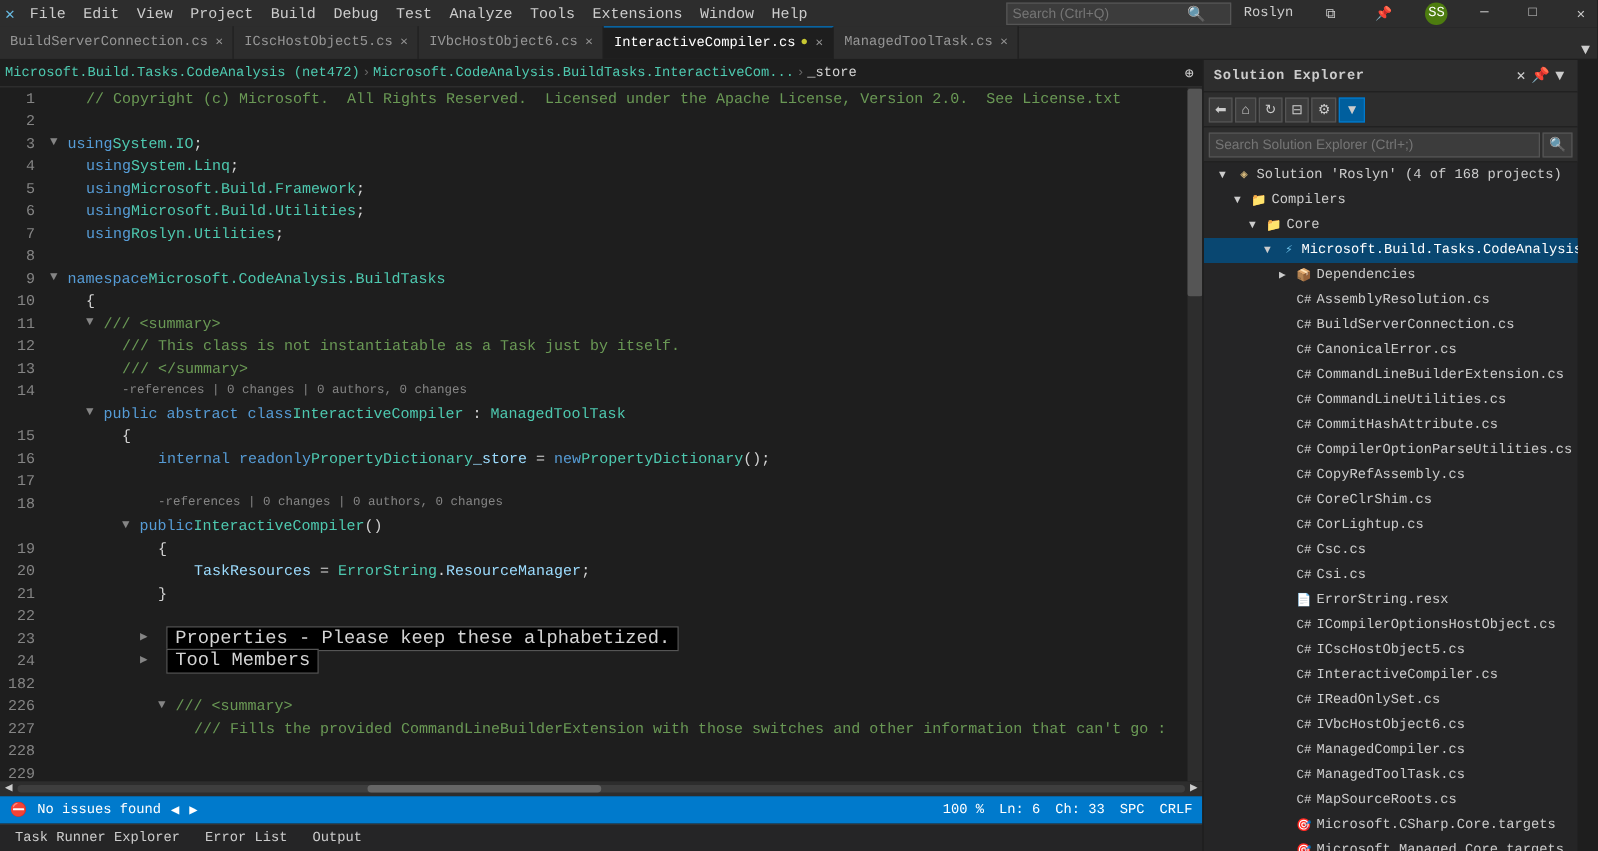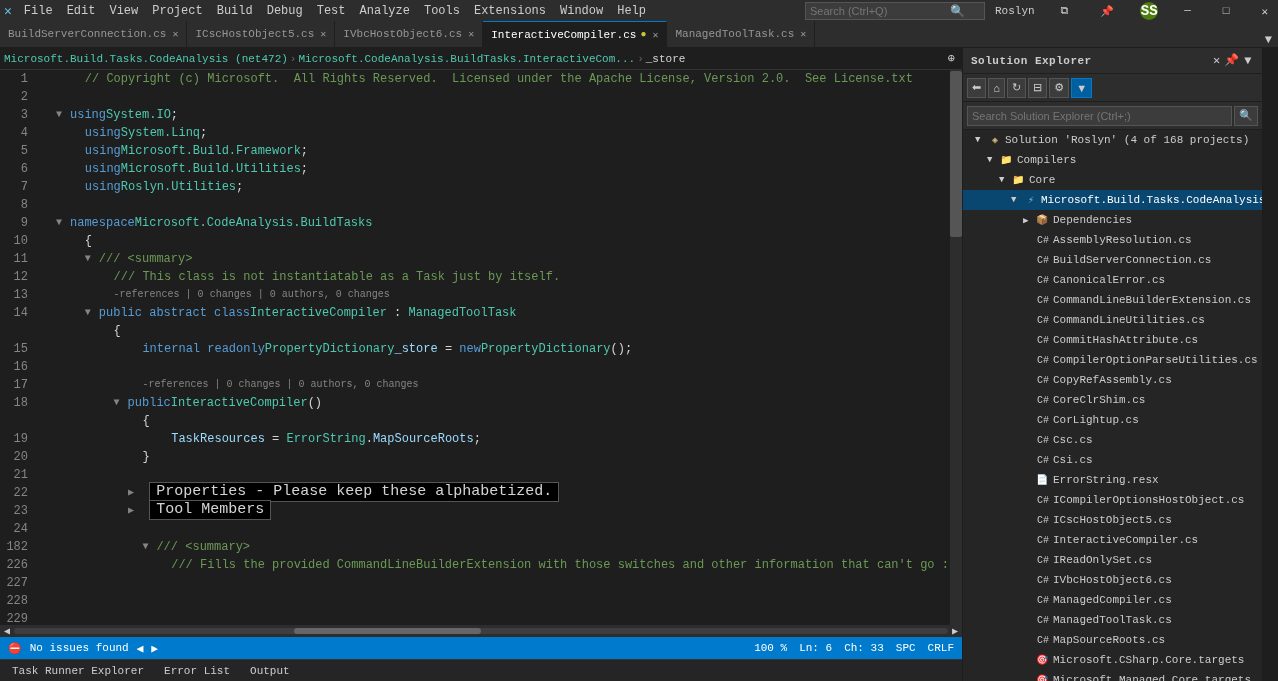--- a/index.html
+++ b/index.html
@@ -5,21 +5,21 @@
     * { margin: 0; padding: 0; box-sizing: border-box; }
     body { font-family: 'Consolas', 'Courier New', monospace; font-size: 12px; background: #1e1e1e; color: #d4d4d4; height: 681px; overflow: hidden; display: flex; flex-direction: column; }
 
     
     .menu-bar { background: #2d2d2d; height: 22px; display: flex; align-items: center; padding: 0 4px; gap: 2px; flex-shrink: 0; }
     .menu-bar .logo { color: #68bbe3; font-weight: bold; margin-right: 4px; font-size: 13px; }
     .menu-item { color: #cccccc; padding: 2px 6px; font-size: 12px; cursor: pointer; }
     .search-bar { margin-left: auto; display: flex; align-items: center; background: #3c3c3c; border: 1px solid #555; padding: 1px 4px; height: 18px; min-width: 180px; }
     .search-bar input { background: transparent; border: none; color: #ccc; font-size: 11px; outline: none; width: 140px; }
     .toolbar-right { display: flex; align-items: center; gap: 20px; margin-left: 8px; }
-    .user-avatar { background: #4d7c0f; color: white; border-radius: 50%; width: 18px; height: 18px; display: flex; align-items: center; justify-content: center; font-size: 14px; font-weight: bold; }
+    .user-avatar { background: #4d7c0f; color: white; border-radius: 50%; width: 18px; height: 18px; display: flex; align-items: center; justify-content: center; font-size: 11px; font-weight: normal; }
     .win-btn { color: #ccc; padding: 0 6px; font-size: 11px; cursor: pointer; }
 
     
     .tab-bar { background: #2d2d2d; height: 26px; display: flex; align-items: flex-end; flex-shrink: 0; border-bottom: 1px solid #1e1e1e; }
     .tab { display: flex; align-items: center; padding: 4px 8px; font-size: 11px; color: #969696; background: #2d2d2d; border-right: 1px solid #1e1e1e; cursor: pointer; height: 26px; gap: 4px; white-space: nowrap; }
     .tab.active { background: #1e1e1e; color: #ffffff; border-top: 1px solid #007acc; }
     .tab .close-x { font-size: 10px; color: #969696; margin-left: 2px; }
     .tab-overflow { color: #ccc; padding: 0 6px; cursor: pointer; margin-left: auto; }
 
     
@@ -33,21 +33,21 @@
     .breadcrumb-item { color: #4ec9b0; cursor: pointer; }
     .breadcrumb-sep { color: #666; }
     .breadcrumb-store { color: #d4d4d4; }
     .toolbar-icons { margin-left: auto; display: flex; gap: 2px; }
     .toolbar-icon-btn { color: #ccc; padding: 0 3px; cursor: pointer; font-size: 12px; }
 
     
     .editor-content { display: flex; flex: 1; overflow: hidden; }
     .line-numbers { background: #1e1e1e; color: #858585; padding: 0 8px 0 4px; text-align: right; font-size: 12px; line-height: 18px; user-select: none; flex-shrink: 0; min-width: 36px; overflow: hidden; }
     .code-area { flex: 1; overflow: auto; padding: 0 4px; font-size: 12px; line-height: 18px; background: #1e1e1e; }
-    .code-line { white-space: pre; height: 18px; display: flex; align-items: flex-end; margin-left: 16px; }
+    .code-line { white-space: pre; height: 18px; display: flex; align-items: center; }
     .fold-btn { color: #858585; cursor: pointer; margin-right: 2px; font-size: 10px; display: inline-block; width: 12px; }
     .keyword { color: #569cd6; }
     .type-name { color: #4ec9b0; }
     .comment { color: #6a9955; }
     .ref-info { color: #858585; font-size: 10px; }
     .collapsed-block { background: #000000; border: 1px solid #555; padding: 0 6px; font-size: 15px; color: #d4d4d4; display: inline-block; cursor: pointer; }
     .scrollbar-x { height: 12px; background: #2d2d2d; flex-shrink: 0; display: flex; align-items: center; gap: 4px; padding: 0 4px; }
     .scroll-nav-btn { color: #ccc; cursor: pointer; font-size: 10px; }
     .scroll-track { flex: 1; height: 6px; background: #3e3e3e; border-radius: 3px; position: relative; }
     .scroll-thumb { position: absolute; left: 30%; width: 20%; height: 100%; background: #666; border-radius: 3px; }
@@ -216,38 +216,39 @@
 
         <div class="code-line"><span class="fold-btn">▼</span><span class="keyword">namespace</span> <span class="type-name">Microsoft.CodeAnalysis.BuildTasks</span></div>
 
         <div class="code-line">&nbsp;&nbsp;&nbsp;&nbsp;{</div>
 
         <div class="code-line">&nbsp;&nbsp;&nbsp;&nbsp;<span class="fold-btn">▼</span><span class="comment">/// &lt;summary&gt;</span></div>
 
 
         <div class="code-line">&nbsp;&nbsp;&nbsp;&nbsp;&nbsp;&nbsp;&nbsp;&nbsp;<span class="comment">/// This class is not instantiatable as a Task just by itself.</span></div>
 
+        <div class="code-line">&nbsp;&nbsp;&nbsp;&nbsp;&nbsp;&nbsp;&nbsp;&nbsp;<span class="comment">/// &lt;/summary&gt;</span></div>
 
         <div class="code-line">&nbsp;&nbsp;&nbsp;&nbsp;&nbsp;&nbsp;&nbsp;&nbsp;<span class="ref-info">-references | 0 changes | 0 authors, 0 changes</span></div>
 
         <div class="code-line">&nbsp;&nbsp;&nbsp;&nbsp;<span class="fold-btn">▼</span><span class="keyword">public abstract class</span> <span class="type-name">InteractiveCompiler</span> : <span class="type-name">ManagedToolTask</span></div>
 
         <div class="code-line">&nbsp;&nbsp;&nbsp;&nbsp;&nbsp;&nbsp;&nbsp;&nbsp;{</div>
 
         <div class="code-line">&nbsp;&nbsp;&nbsp;&nbsp;&nbsp;&nbsp;&nbsp;&nbsp;&nbsp;&nbsp;&nbsp;&nbsp;<span class="keyword">internal readonly</span> <span class="type-name">PropertyDictionary</span> <span style="color:#9cdcfe;">_store</span> = <span class="keyword">new</span> <span class="type-name">PropertyDictionary</span>();</div>
 
         <div class="code-line">&nbsp;</div>
 
         <div class="code-line">&nbsp;&nbsp;&nbsp;&nbsp;&nbsp;&nbsp;&nbsp;&nbsp;&nbsp;&nbsp;&nbsp;&nbsp;<span class="ref-info">-references | 0 changes | 0 authors, 0 changes</span></div>
 
         <div class="code-line">&nbsp;&nbsp;&nbsp;&nbsp;&nbsp;&nbsp;&nbsp;&nbsp;<span class="fold-btn">▼</span><span class="keyword">public</span> <span class="type-name">InteractiveCompiler</span>()</div>
 
         <div class="code-line">&nbsp;&nbsp;&nbsp;&nbsp;&nbsp;&nbsp;&nbsp;&nbsp;&nbsp;&nbsp;&nbsp;&nbsp;{</div>
 
-        <div class="code-line">&nbsp;&nbsp;&nbsp;&nbsp;&nbsp;&nbsp;&nbsp;&nbsp;&nbsp;&nbsp;&nbsp;&nbsp;&nbsp;&nbsp;&nbsp;&nbsp;<span style="color:#9cdcfe;">TaskResources</span> = <span class="type-name">ErrorString</span>.<span style="color:#9cdcfe;">MapSourceRoots</span>;</div>
+        <div class="code-line">&nbsp;&nbsp;&nbsp;&nbsp;&nbsp;&nbsp;&nbsp;&nbsp;&nbsp;&nbsp;&nbsp;&nbsp;&nbsp;&nbsp;&nbsp;&nbsp;<span style="color:#9cdcfe;">TaskResources</span> = <span class="type-name">ErrorString</span>.<span style="color:#9cdcfe;">ResourceManager</span>;</div>
 
         <div class="code-line">&nbsp;&nbsp;&nbsp;&nbsp;&nbsp;&nbsp;&nbsp;&nbsp;&nbsp;&nbsp;&nbsp;&nbsp;}</div>
 
         <div class="code-line">&nbsp;</div>
 
         <div class="code-line">&nbsp;&nbsp;&nbsp;&nbsp;&nbsp;&nbsp;&nbsp;&nbsp;&nbsp;&nbsp;<span class="fold-btn">▶</span>&nbsp;<span class="collapsed-block">Properties - Please keep these alphabetized.</span></div>
 
         <div class="code-line">&nbsp;&nbsp;&nbsp;&nbsp;&nbsp;&nbsp;&nbsp;&nbsp;&nbsp;&nbsp;<span class="fold-btn">▶</span>&nbsp;<span class="collapsed-block">Tool Members</span></div>
 
         <div class="code-line">&nbsp;</div>

